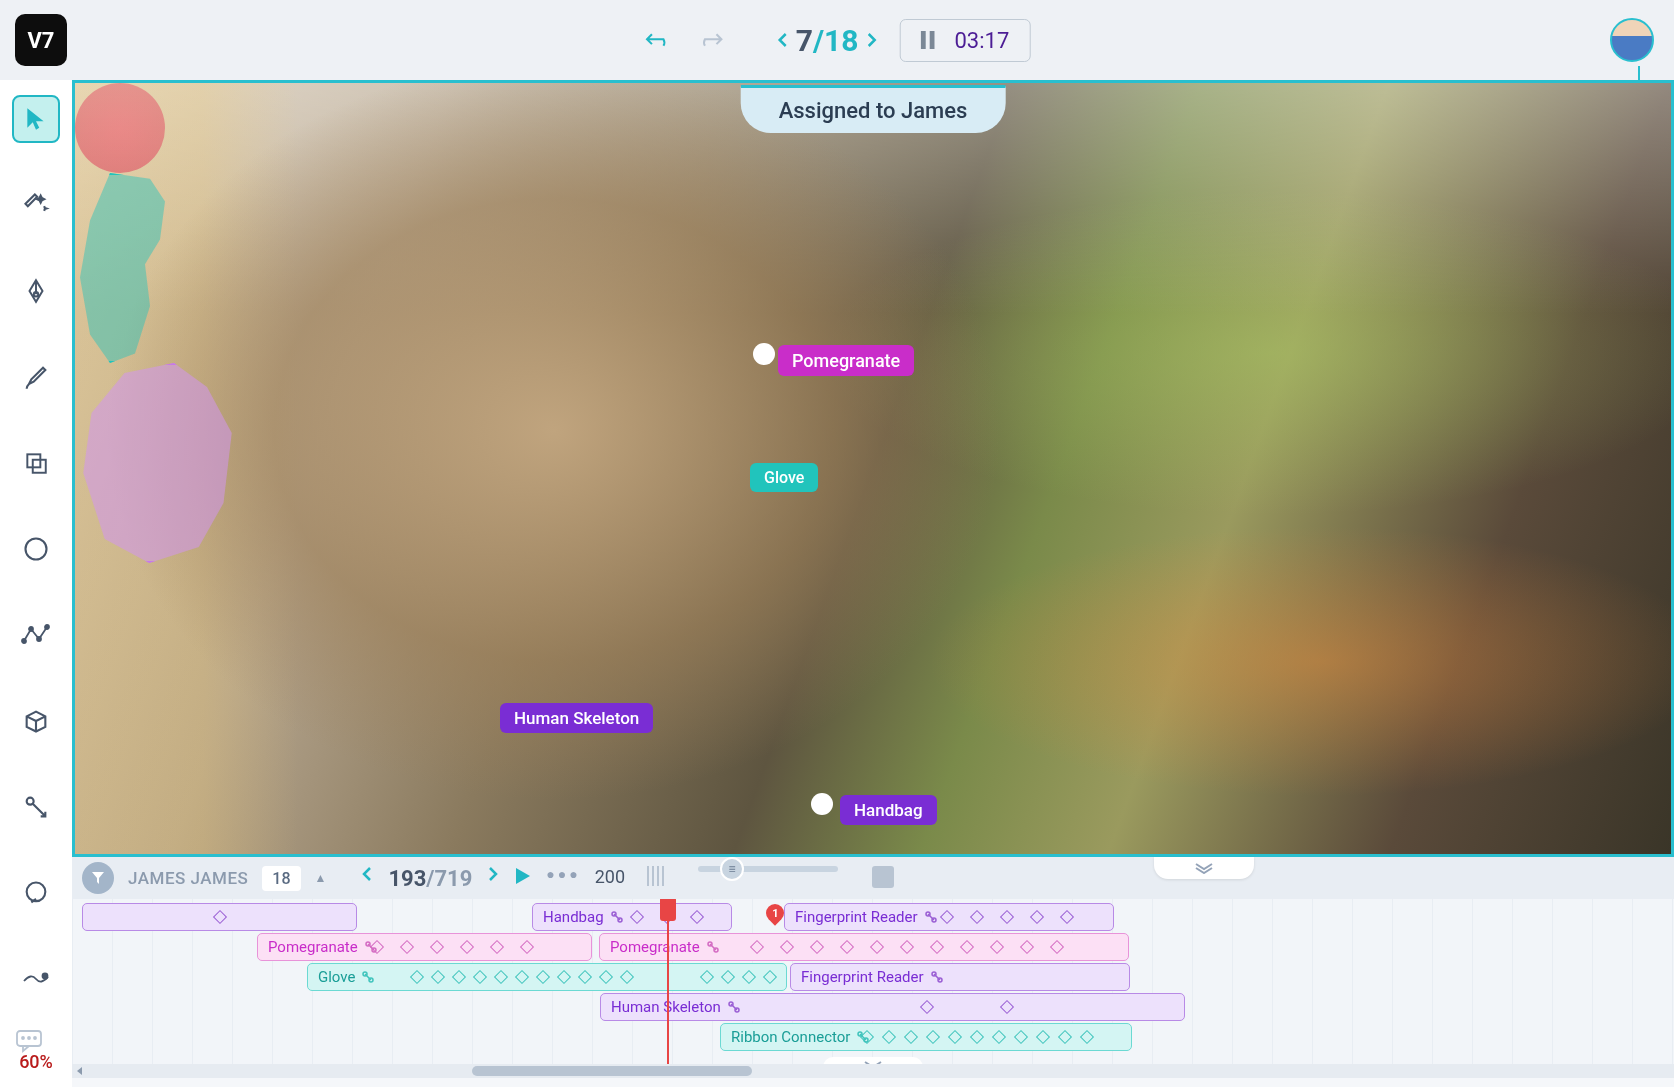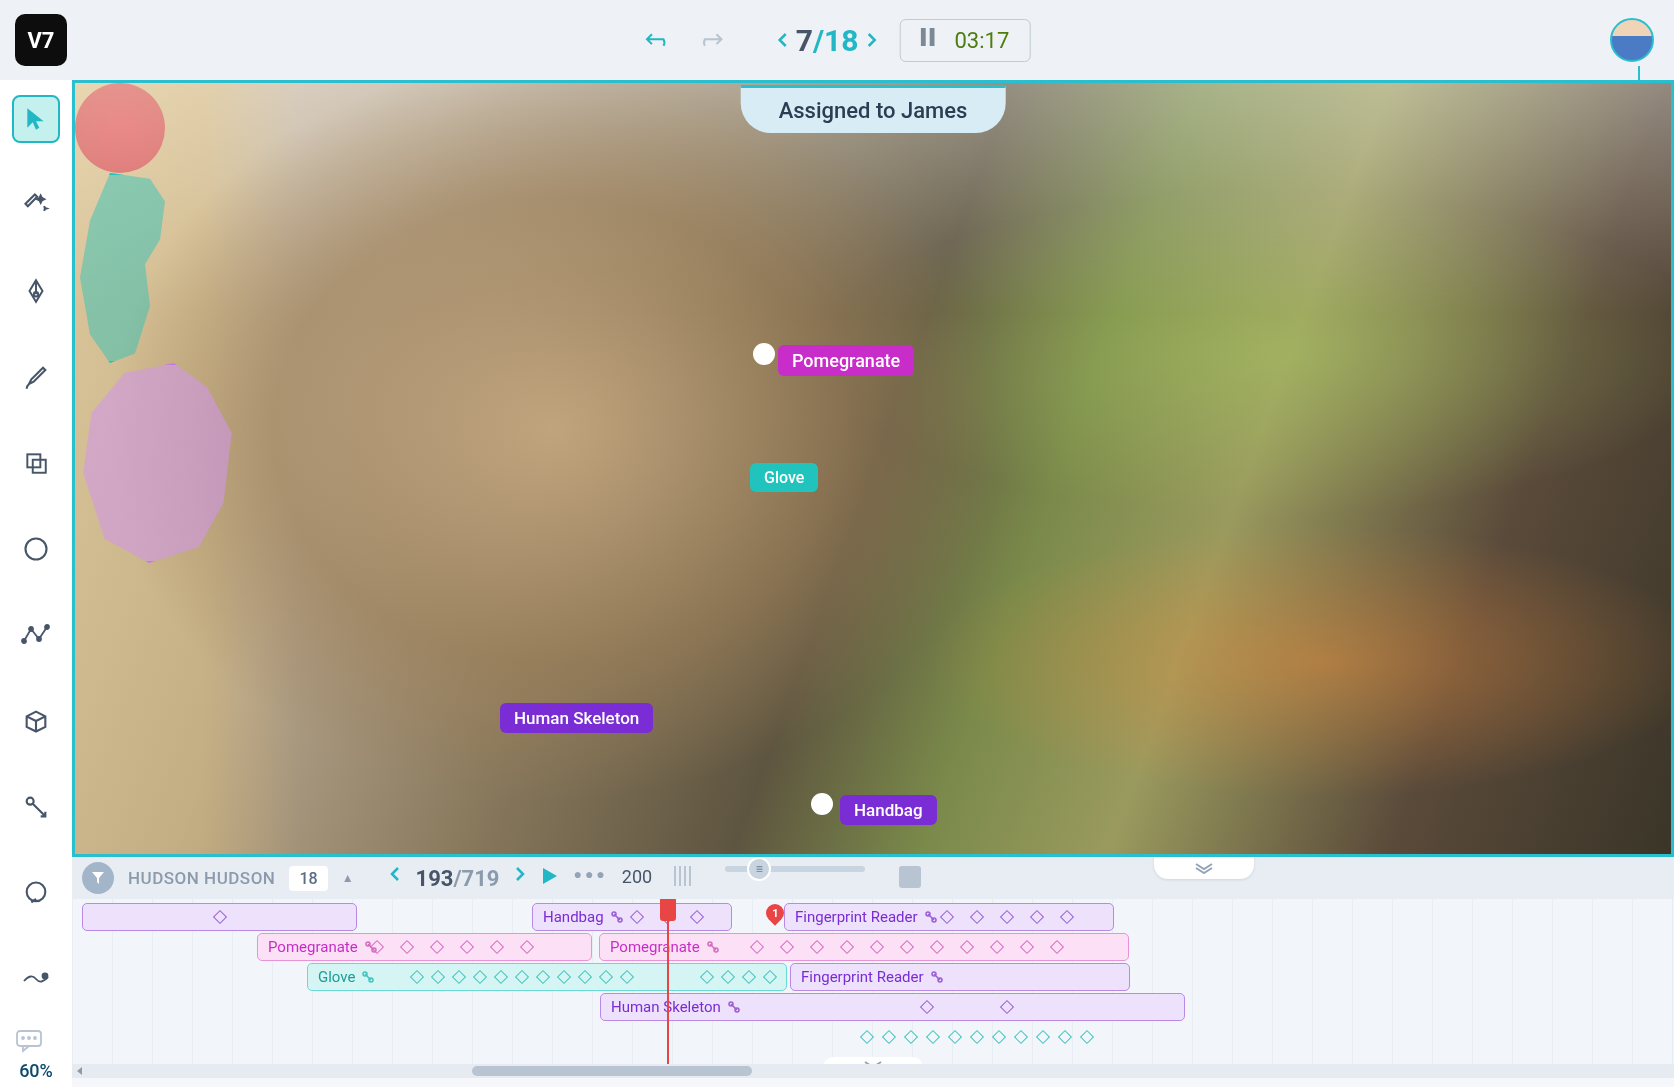--- a/index.html
+++ b/index.html
@@ -8,28 +8,28 @@
 .logo{width:52px;height:52px;background:#0d0d0d;border-radius:10px;display:flex;align-items:center;justify-content:center;color:#fff;font-weight:700;font-size:22px}
 .topbar-center{position:absolute;left:50%;transform:translateX(-50%);display:flex;align-items:center;gap:20px}
 .undo-redo{display:flex;gap:25px;margin-right:30px}
 .undo-icn,.redo-icn{width:28px;height:28px;display:flex;align-items:center;justify-content:center;cursor:pointer}
 .nav-group{display:flex;align-items:center;gap:5px}
 .chev{width:16px;height:16px;cursor:pointer}
 .page-count{font-size:30px;font-weight:700}
 .page-cur{color:#475569}
 .page-sep{color:#21b7c4}
 .page-tot{color:#21b7c4}
-.timer-box{border:1.5px solid #c0cad4;border-radius:6px;padding:8px 20px;display:flex;gap:20px;color:#4d7c0f;font-size:22px;cursor:pointer}
+.timer-box{border:1.5px solid #c0cad4;border-radius:6px;padding:8px 20px;display:flex;align-items:center;gap:20px;color:#4c1d95;font-size:22px;cursor:pointer}
 .avatar{position:absolute;right:20px;width:44px;height:44px;border-radius:50%;background:linear-gradient(#f0d4b8 40%,#4a7bc4 41%);border:2.5px solid #29bfcf;cursor:pointer}
 .avatar::after{content:'';position:absolute;right:12px;top:46px;width:2px;height:20px;background:#29bfcf}
 .main-area{display:flex;height:calc(100% - 80px)}
 .sidebar{width:72px;background:#fff;display:flex;flex-direction:column;align-items:center;padding-top:15px;gap:38px}
 .tool{width:48px;height:48px;display:flex;align-items:center;justify-content:center;cursor:pointer;border-radius:8px;color:#475569}
 .tool.active{background:#c4f0ee;border:2px solid #21b7c4;color:#21b7c4}
-.zoom-label{margin-top:auto;margin-bottom:6px;font-size:18px;color:#0c4a6e;font-weight:500}
+.zoom-label{margin-top:auto;margin-bottom:15px;font-size:18px;color:#b91c1c;font-weight:500}
 .canvas-col{flex:1;display:flex;flex-direction:column}
 .canvas{flex:1;position:relative;border:3px solid #29bfcf;background:linear-gradient(110deg,#d8c8b0 0%,#b5a58e 20%,#8a7a5e 35%,#5e5540 50%,#7a8a4a 60%,#9a9a5e 70%,#5a4a3a 85%,#3a3528 100%);overflow:hidden}
 .canvas-grad{position:absolute;inset:0;background:radial-gradient(ellipse 35% 60% at 30% 45%,rgba(200,170,130,0.85) 0%,rgba(160,130,90,0.6) 50%,transparent 80%),linear-gradient(90deg,rgba(240,200,100,0.25) 8%,transparent 14%),linear-gradient(180deg,rgba(255,255,255,0.35) 0%,transparent 30%),radial-gradient(ellipse 40% 30% at 75% 35%,rgba(170,200,100,0.5) 0%,transparent 70%),radial-gradient(ellipse 35% 25% at 78% 75%,rgba(230,140,60,0.5) 0%,transparent 70%)}
 .assigned-banner{position:absolute;top:2px;left:50%;transform:translateX(-50%);background:#d8ecf5;color:#2b3d52;padding:10px 38px;border-radius:0 0 30px 30px;font-size:22px;font-weight:500;z-index:10;border-top:3px solid #29bfcf}
 .annotation-label{position:absolute;padding:5px 14px;border-radius:6px;color:#fff;font-size:18px;font-weight:500;z-index:5}
 .ann-pom{background:#c92dc9;top:262px;left:703px}
 .ann-glove{background:#21c4bc;top:380px;left:675px;font-size:16px}
 .ann-hskel{background:#7a2dd4;top:620px;left:425px;font-size:17px}
 .ann-hbag{background:#7a2dd4;top:712px;left:765px;font-size:17px}
 .key-dot{position:absolute;width:16px;height:16px;background:#fff;border-radius:50%;z-index:4}
@@ -243,21 +243,21 @@
         <svg width="20" height="12" fill="none" stroke="#94a3b8" stroke-width="2">
             <path d="M2 2 L10 7 L18 2 M2 6 L10 11 L18 6"></path>
           </svg>
       </div>
       <div class="tl-header">
         <div class="tl-filter">
           <svg width="16" height="16" fill="#fff">
               <path d="M2 2 H14 L9 8 V14 L7 12 V8 Z"></path>
             </svg>
         </div>
-        <span class="tl-user">HUDSON HUDSON</span>
+        <span class="tl-user">JAMES JAMES</span>
         <span class="tl-badge">18</span>
         <span class="tl-tri">▲</span>
         <div class="tl-nav">
           <svg width="14" height="16" fill="none" stroke="#21b7c4" stroke-width="2.5">
               <path d="M10 2 L4 8 L10 14"></path>
             </svg>
           <div class="tl-frame">
             <span class="tl-fc">193</span><span class="tl-fs">/</span><span class="tl-ft">719</span>
           </div>
           <svg width="14" height="16" fill="none" stroke="#21b7c4" stroke-width="2.5">
@@ -400,20 +400,28 @@
               <circle cx="4" cy="4" r="2"></circle>
               <circle cx="10" cy="10" r="2"></circle>
               <line x1="4" y1="4" x2="10" y2="10"></line>
             </svg>
         </div>
         <div class="kf-row" style="top:103px;left:850px;gap:70px">
             <div class="keyf kf-purple"></div>
             <div class="keyf kf-purple"></div>
           </div>
 
+        <div class="track-row track-teal" style="top:124px;left:648px;width:412px">
+          <span>Ribbon Connector</span>
+          <svg width="14" height="14" fill="none" stroke="#3fc4bc" stroke-width="1.5">
+              <circle cx="4" cy="4" r="2"></circle>
+              <circle cx="10" cy="10" r="2"></circle>
+              <line x1="4" y1="4" x2="10" y2="10"></line>
+            </svg>
+        </div>
         <div class="kf-row" style="top:133px;left:790px;gap:12px">
             <div class="keyf kf-teal"></div>
             <div class="keyf kf-teal"></div>
             <div class="keyf kf-teal"></div>
             <div class="keyf kf-teal"></div>
             <div class="keyf kf-teal"></div>
             <div class="keyf kf-teal"></div>
             <div class="keyf kf-teal"></div>
             <div class="keyf kf-teal"></div>
             <div class="keyf kf-teal"></div>

